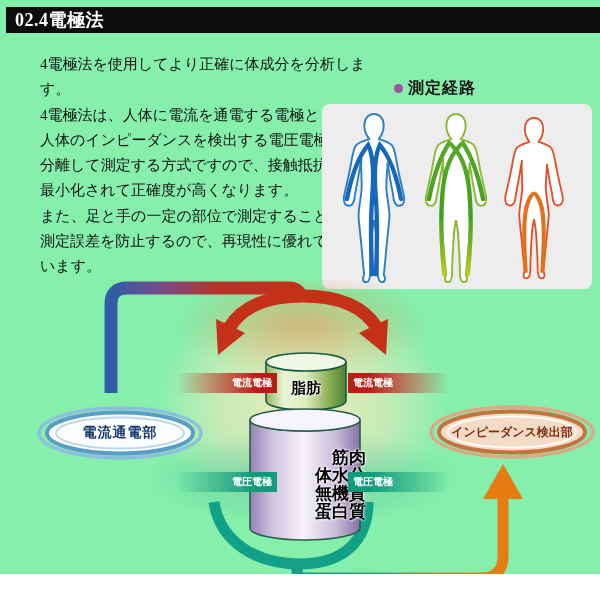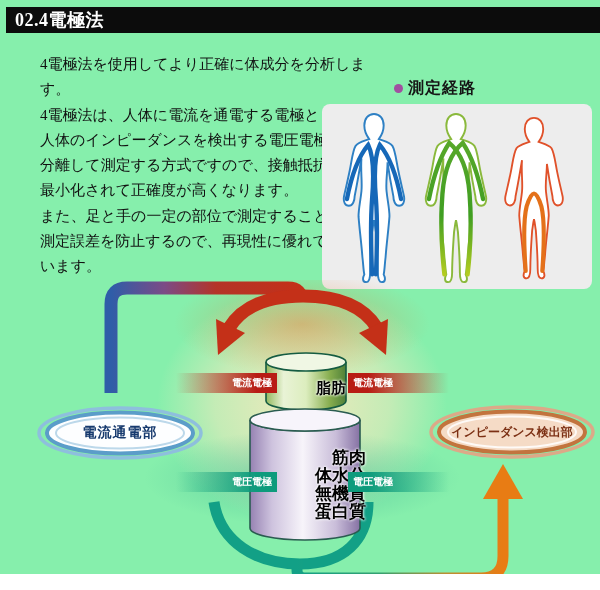--- a/index.html
+++ b/index.html
@@ -21,21 +21,21 @@
   .m-label{left:408px;top:78px;font-size:16px;font-weight:bold;color:#151515;letter-spacing:1px;}
 
   
   .panel{left:322px;top:104px;width:270px;height:185px;background:#ededed;border-radius:8px;}
   .fig-svg{position:absolute;top:8px;}
 
   
   .diagram-svg{left:0;top:280px;}
 
   
-  .fat-label{left:266px;top:379px;width:80px;text-align:right;font-size:15px;font-weight:bold;
+  .fat-label{left:266px;top:379px;width:80px;text-align:center;font-size:15px;font-weight:bold;
              color:#000;text-shadow:0 0 3px #fff,0 0 3px #fff;}
   .cyl-label{left:256px;top:449px;width:110px;text-align:right;font-size:17px;font-weight:bold;
              color:#000;line-height:18px;white-space:pre-line;text-shadow:0 0 3px #fff,0 0 3px #fff;}
 
   
   .tag{height:20px;width:96px;font-size:10px;font-weight:bold;color:#fff;line-height:20px;}
   .tag-cur-l{left:176px;top:373px;text-align:right;padding-right:5px;
     background:linear-gradient(90deg,rgba(184,28,20,0) 0%,rgba(184,28,20,.5) 40%,#b81c14 80%);}
   .tag-cur-r{left:348px;top:373px;text-align:left;padding-left:5px;
     background:linear-gradient(270deg,rgba(184,28,20,0) 0%,rgba(184,28,20,.5) 40%,#b81c14 80%);}

